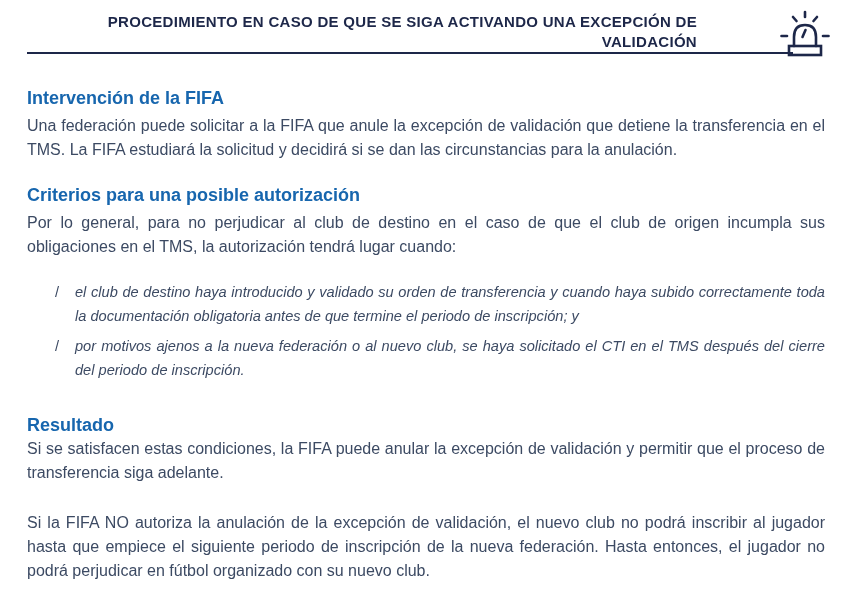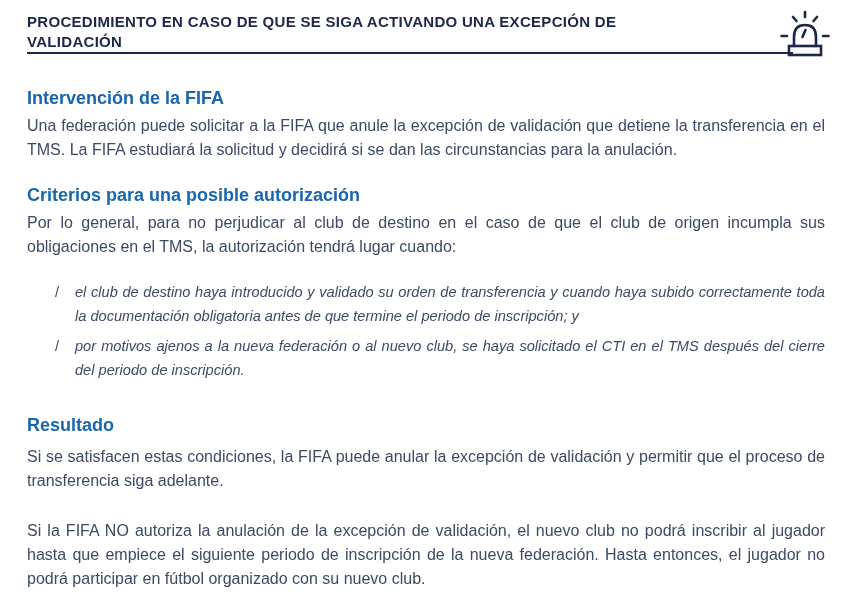--- a/index.html
+++ b/index.html
@@ -21,20 +21,21 @@
     width:851px;height:603px;
     padding:12px 26px 0 27px;
   }
   
   .doc-header{position:relative;height:44px;}
   .doc-title{
     max-width:670px;
     font-size:15px;line-height:20px;font-weight:700;
     letter-spacing:.3px;
     color:var(--title-navy);
+    text-align:right;
   }
   .title-rule{
     position:absolute;left:0;top:40px;
     width:766px;height:2px;
     background:var(--title-navy);
   }
   .siren{position:absolute;top:-4px;right:-6px;width:52px;height:50px;}
   .siren svg{display:block;width:52px;height:50px;}
   .siren path,.siren rect,.siren line{
     fill:none;stroke:var(--title-navy);stroke-width:2.6;stroke-linecap:round;
@@ -45,21 +46,21 @@
     font-size:18px;line-height:16px;font-weight:700;
     color:var(--heading-blue);
   }
   .sec-h.first{margin-top:34px;}
   .sec-h.resultado{margin-top:35px;}
   .body-p{
     margin:8px 0 0;
     font-size:16px;line-height:24px;
     text-align:justify;
   }
-  .body-p.after-h{margin-top:12px;}
+  .body-p.after-h{margin-top:4px;}
   .body-p.spaced{margin-top:26px;}
   
   .slash-list{
     list-style:none;
     margin:21px 0 0;
     padding:0 0 0 28px;
   }
   .slash-item{
     display:flex;
     font-size:14.6px;line-height:24px;
@@ -106,16 +107,16 @@
       <li class="slash-item">
         <span class="slash">/</span>
         <span class="li-text">por motivos ajenos a la nueva federación o al nuevo club, se haya solicitado el CTI en el TMS después del cierre del periodo de inscripción.</span>
       </li>
     </ul>
   </section>
 
   <section>
     <h2 class="sec-h resultado">Resultado</h2>
     <p class="body-p after-h">Si se satisfacen estas condiciones, la FIFA puede anular la excepción de validación y permitir que el proceso de transferencia siga adelante.</p>
-    <p class="body-p spaced">Si la FIFA NO autoriza la anulación de la excepción de validación, el nuevo club no podrá inscribir al jugador hasta que empiece el siguiente periodo de inscripción de la nueva federación. Hasta entonces, el jugador no podrá participar en fútbol organizado con su nuevo club.</p>
+    <p class="body-p spaced">Si la FIFA NO autoriza la anulación de la excepción de validación, el nuevo club no podrá inscribir al jugador hasta que empiece el siguiente periodo de inscripción de la nueva federación. Hasta entonces, el jugador no podrá perjudicar en fútbol organizado con su nuevo club.</p>
   </section>
 
 </div>
 
 </body></html>

